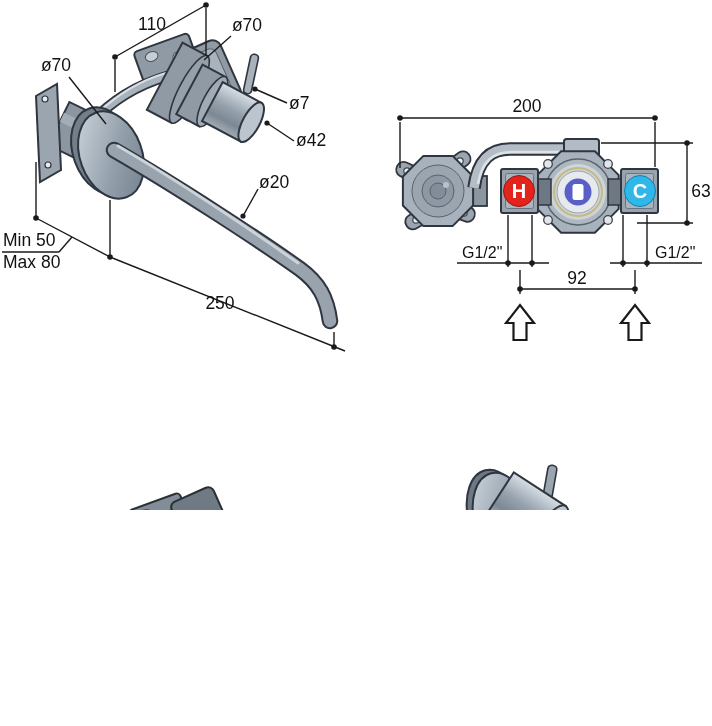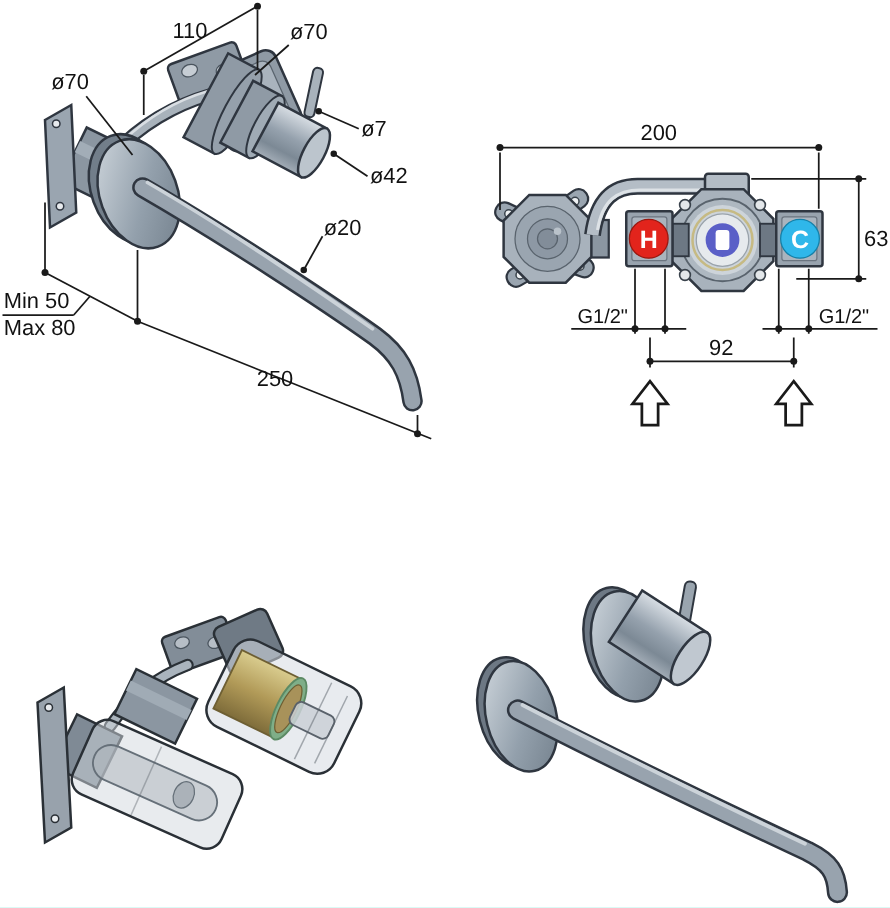--- a/index.html
+++ b/index.html
@@ -1,16 +1,16 @@
 <!DOCTYPE html>
 <html><head>
 <meta charset="utf-8">
 <style>
   html,body{margin:0;padding:0;background:#ffffff;}
-  .sheet{width:712px;height:726px;position:relative;background:#5eead4;overflow:hidden;}
+  .sheet{width:712px;height:510px;position:relative;background:#ef4444;overflow:hidden;}
   svg{display:block;}
   .metal{fill:#8f9aa5;stroke:#2f3640;stroke-width:2;}
   .dim line, .dim path{stroke:#1a1a1a;stroke-width:1.4;fill:none;}
   .dim text{font-family:"Liberation Sans",sans-serif;font-size:17.5px;fill:#111;}
   .dim text.small{font-size:16px;}
   .dot{fill:#1a1a1a;stroke:none;}
   text.port{font-family:"Liberation Sans",sans-serif;font-size:20px;font-weight:bold;fill:#ffffff;text-anchor:middle;}
 </style>
 </head>
 <body>

